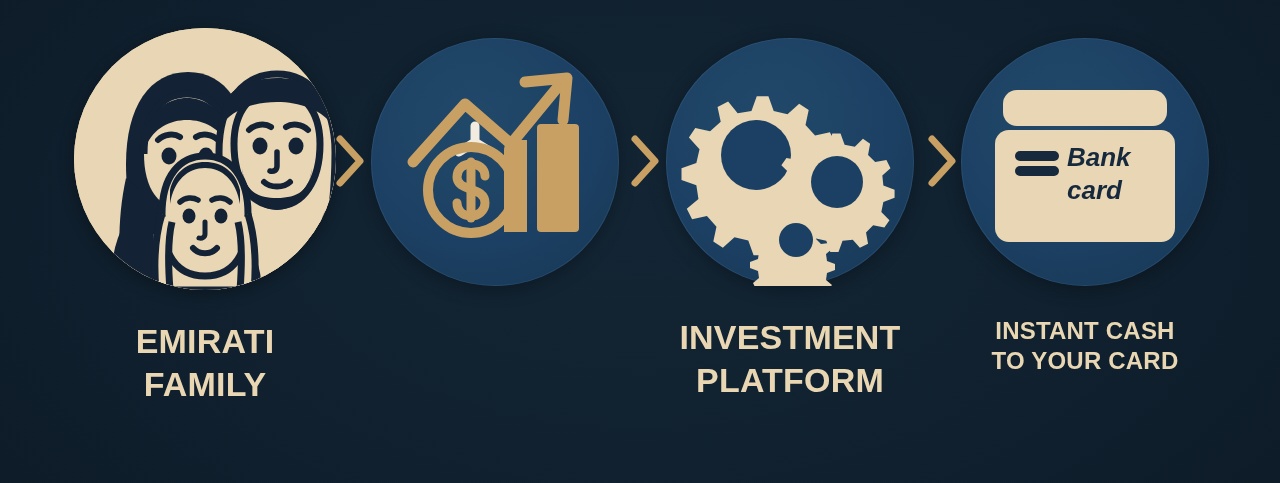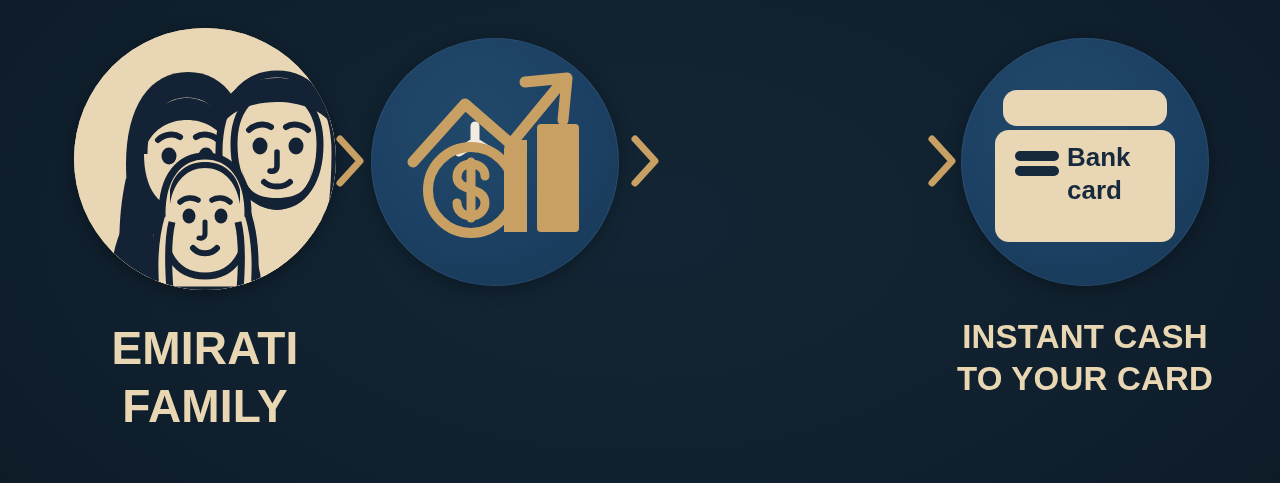--- a/index.html
+++ b/index.html
@@ -43,33 +43,34 @@
     width: 262px; height: 262px;
     margin-top: 10px;
     background: #e8d6b4;
     box-shadow: 0 4px 16px rgba(0,0,0,.30);
   }
   .badge.blue {
     width: 248px; height: 248px;
     margin-top: 20px;
     background: radial-gradient(circle at 42% 34%, #21496a 0%, #1c4063 56%, #173754 100%);
     box-shadow: inset 0 0 0 1px rgba(120,170,205,.13), 0 4px 18px rgba(0,0,0,.28);
+    font-style: italic;
   }
   .badge svg { display: block; width: 100%; height: 100%; }
 
   .caption {
     margin-top: 30px;
     color: #e9d7b3;
-    font-size: 46px;
+    font-size: 34px;
     line-height: 1.26;
     font-weight: 700;
     letter-spacing: .2px;
     white-space: pre-line;
   }
-  .step.s3 .caption { font-size: 33px; }
+  .step.s3 .caption { font-size: 24px; }
 
   
   .chev {
     position: absolute;
     top: 133px;
     width: 34px;
     height: 56px;
   }
   .chev.c0 { left: 333px; }
   .chev.c1 { left: 628px; }
@@ -155,20 +156,42 @@
           <circle cx="100" cy="152" r="43" fill="none" stroke="#c9a063" stroke-width="10"></circle>
           <path d="M100 124 L100 180" stroke="#c9a063" stroke-width="9" stroke-linecap="round"></path>
           <path d="M114 138 C114 130 107 126 100 126 C92 126 86 131 86 139 C86 154 114 148 114 165 C114 173 107 178 100 178 C92 178 86 173 86 165" fill="none" stroke="#c9a063" stroke-width="9" stroke-linecap="round"></path>
 
           <path d="M133 194 L133 112 C133 106 137 102 143 102 L156 102 L156 194 Z" fill="#c9a063"></path>
           <rect x="166" y="86" width="42" height="108" rx="4" fill="#c9a063"></rect>
         </svg>
       </div>
     </div>
 
+    <div class="step s2">
+      <div class="badge blue">
+        <svg viewBox="0 0 248 248" aria-hidden="true">
+          <g fill="#e8d6b4">
+
+            <path d="M96 38
+                     l11 0 5 14 13 3 11 -10 9 6 -3 14 9 10 14 -3 5 10 -11 9 2 13 14 5 0 11 -14 5 -3 13 10 11 -6 9 -14 -3 -10 9 3 14 -10 5 -9 -11 -13 2 -5 14 -11 0 -5 -14 -13 -3 -11 10 -9 -6 3 -14 -9 -10 -14 3 -5 -10 11 -9 -2 -13 -14 -5 0 -11 14 -5 3 -13 -10 -11 6 -9 14 3 10 -9 -3 -14 10 -5 9 11 13 -2 z" transform="translate(-11,18) scale(1.06)"></path>
+            <circle cx="90" cy="117" r="35" fill="#1c4063"></circle>
+
+            <path d="M168 78
+                     l8 0 4 11 10 2 8 -8 7 5 -2 11 7 7 11 -2 4 8 -8 7 1 10 11 4 0 8 -11 4 -2 10 8 8 -5 7 -11 -2 -7 7 2 11 -8 4 -7 -8 -10 1 -4 11 -8 0 -4 -11 -10 -2 -8 8 -7 -5 2 -11 -7 -7 -11 2 -4 -8 8 -7 -1 -10 -11 -4 0 -8 11 -4 2 -10 -8 -8 5 -7 11 2 7 -7 -2 -11 8 -4 7 8 10 -1 z" transform="translate(-5,16) scale(1.02)"></path>
+            <circle cx="171" cy="144" r="26" fill="#1c4063"></circle>
+
+            <path d="M128 178
+                     l6 0 3 8 7 1 6 -6 5 4 -1 8 5 5 8 -1 3 6 -6 5 1 7 8 3 0 6 -8 3 -1 7 6 5 -4 5 -8 -1 -5 5 1 8 -6 3 -5 -6 -7 1 -3 8 -6 0 -3 -8 -7 -1 -6 6 -5 -4 1 -8 -5 -5 -8 1 -3 -6 6 -5 -1 -7 -8 -3 0 -6 8 -3 1 -7 -6 -5 4 -5 8 1 5 -5 -1 -8 6 -3 5 6 7 -1 z" transform="translate(-4,8)"></path>
+            <circle cx="130" cy="202" r="17" fill="#1c4063"></circle>
+          </g>
+        </svg>
+      </div>
+      <div class="caption">INVESTMENT
+PLATFORM</div>
+    </div>
 
     <div class="step s3">
       <div class="badge blue">
         <svg viewBox="0 0 248 248" aria-hidden="true">
 
           <rect x="42" y="52" width="164" height="36" rx="14" fill="#e8d6b4"></rect>
 
           <rect x="34" y="92" width="180" height="112" rx="14" fill="#e8d6b4"></rect>
 
           <rect x="54" y="113" width="44" height="10" rx="5" fill="#16293d"></rect>

